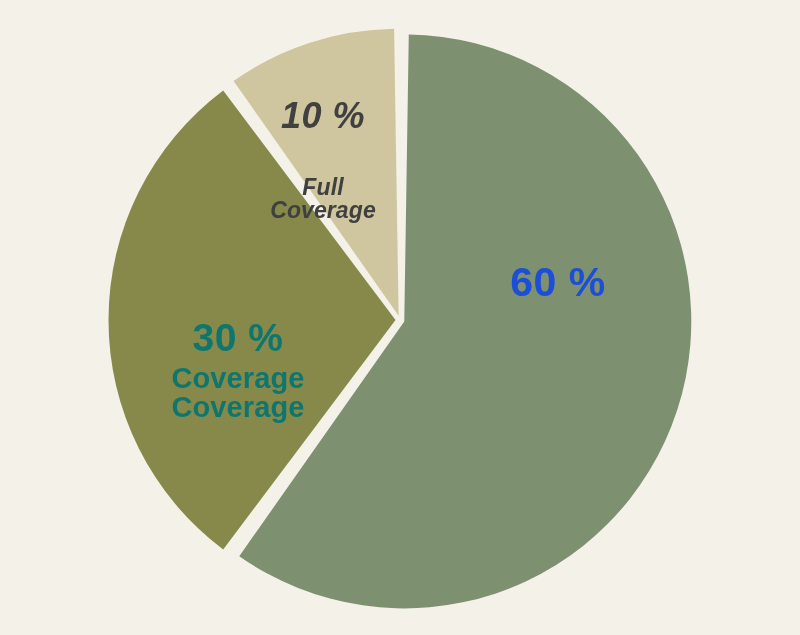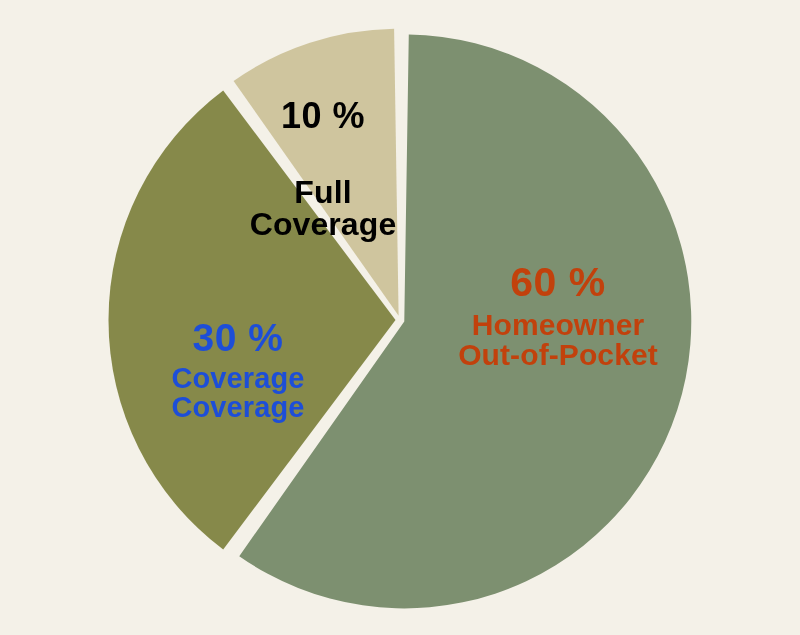--- a/index.html
+++ b/index.html
@@ -47,58 +47,55 @@
     font-weight: 700;
     letter-spacing: 0.1px;
     white-space: nowrap;
   }
   .name .ln { display: block; }
 
   #label-homeowner {
     left: 408px;
     top: 262px;
     width: 300px;
-    color: #c2410c;
+    color: #1d4ed8;
   }
   #label-partial {
     left: 128px;
     top: 318px;
     width: 220px;
-    color: #1d4ed8;
+    color: #0f766e;
   }
   #label-full {
     left: 233px;
     top: 98px;
     width: 180px;
-    color: #000000;
+    color: #404040;
+    font-style: italic;
   }
   #label-full .pct { font-size: 36px; margin-bottom: 6px; }
-  #label-full .name { font-size: 32px; margin-top: 42px; }
+  #label-full .name { font-size: 23px; margin-top: 42px; }
   #label-partial .pct { font-size: 39px; }
   #label-partial .name { font-size: 29px; }
 </style>
 </head>
 <body>
 
 <div id="chart-root">
 
   <svg id="pie-svg" viewBox="0 0 800 635">
     <g>
       <path d="M 404.2797543233282 321.39057647468724 L 408.7877543918207 34.425982952450624 A 287 287 0 1 1 239.25324698690733 556.199545375669 Z" fill="#7d9070"></path>
       <path d="M 395.5 320 L 223.1793953314713 549.5094969857951 A 287 287 0 0 1 223.17939533147126 90.49050301420505 Z" fill="#86894a"></path>
       <path d="M 398.60942352531276 315.7202456766718 L 233.58291618889174 80.91127677569014 A 287 287 0 0 1 394.1014234568202 28.75565215443521 Z" fill="#cfc59e"></path>
     </g>
   </svg>
 
   <div class="slice-label" id="label-homeowner">
     <span class="pct">60 %</span>
-    <span class="name">
-      <span class="ln">Homeowner</span>
-      <span class="ln">Out-of-Pocket</span>
-    </span>
   </div>
 
   <div class="slice-label" id="label-partial">
     <span class="pct">30 %</span>
     <span class="name">
       <span class="ln">Coverage</span>
       <span class="ln">Coverage</span>
     </span>
   </div>
 

